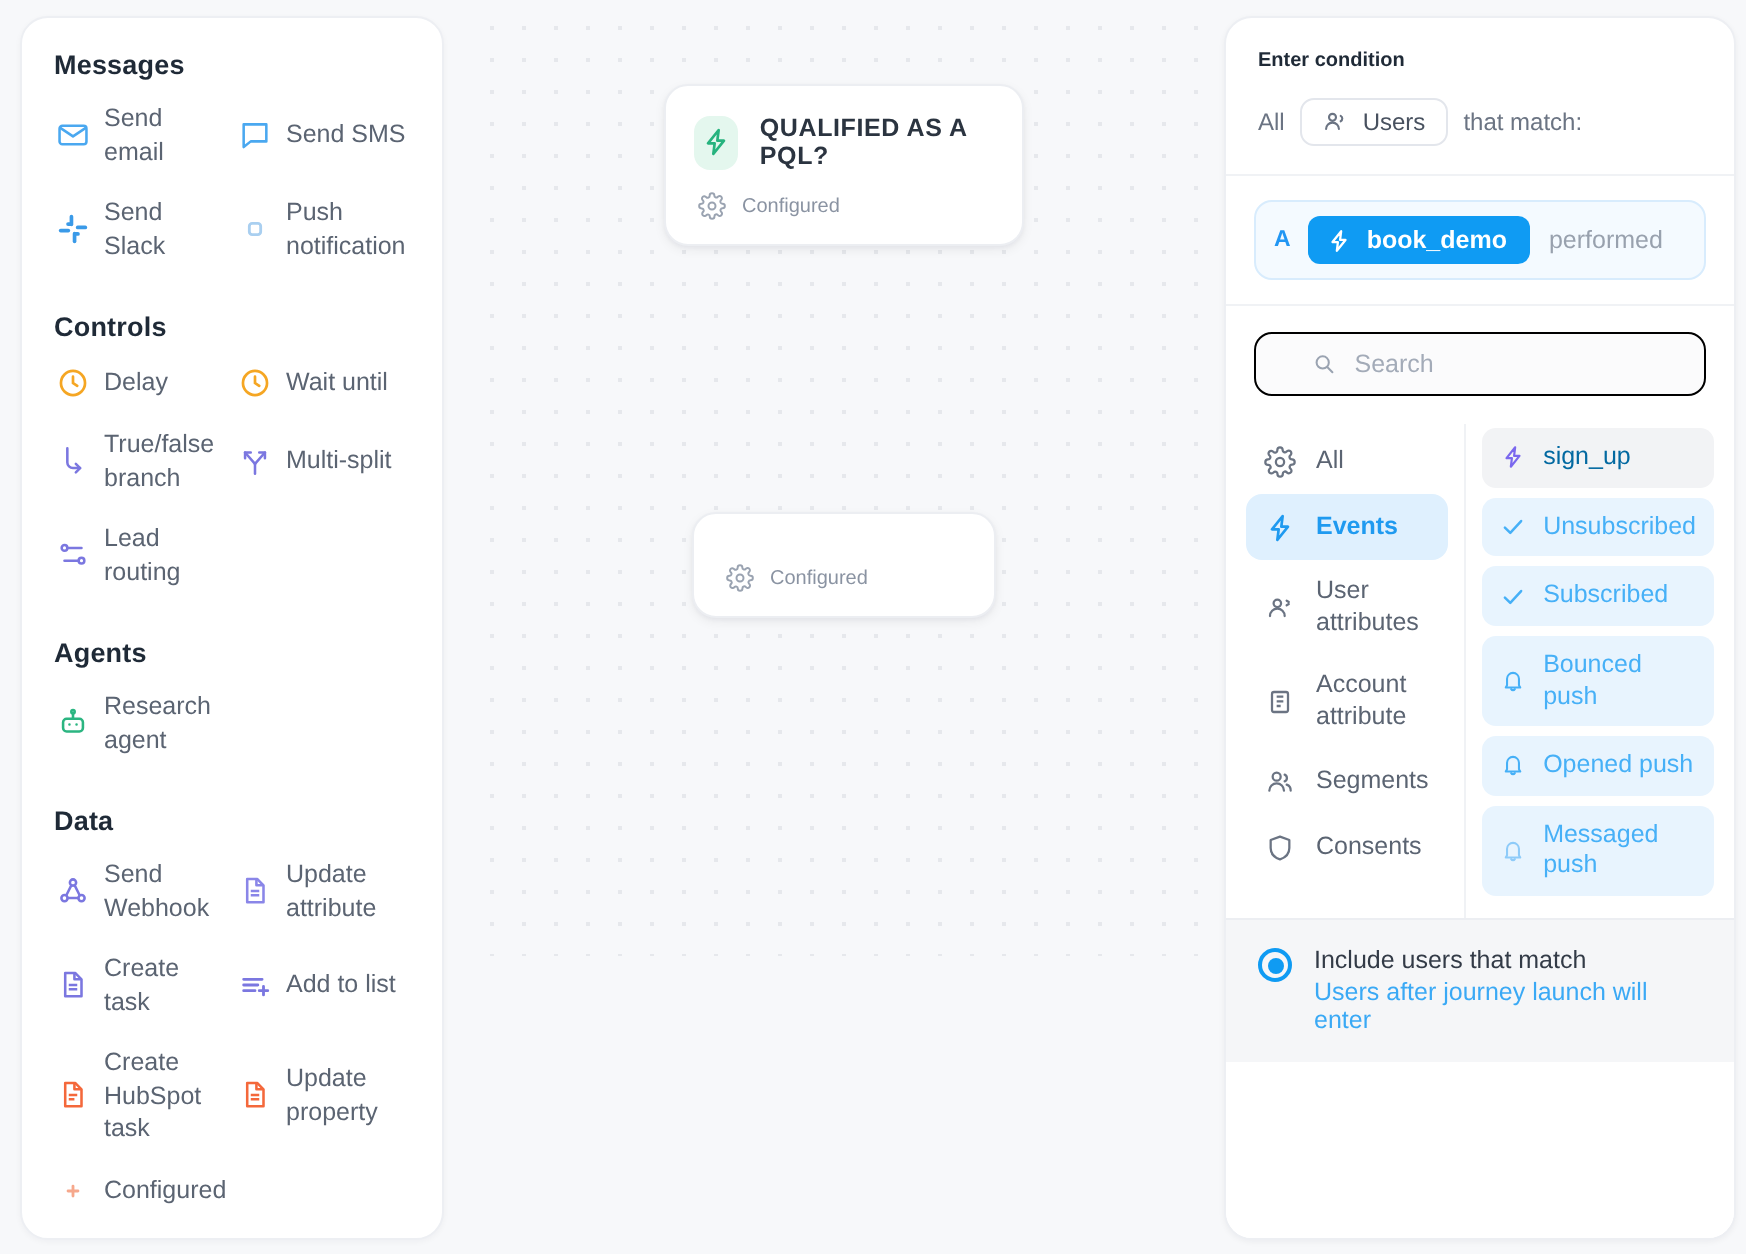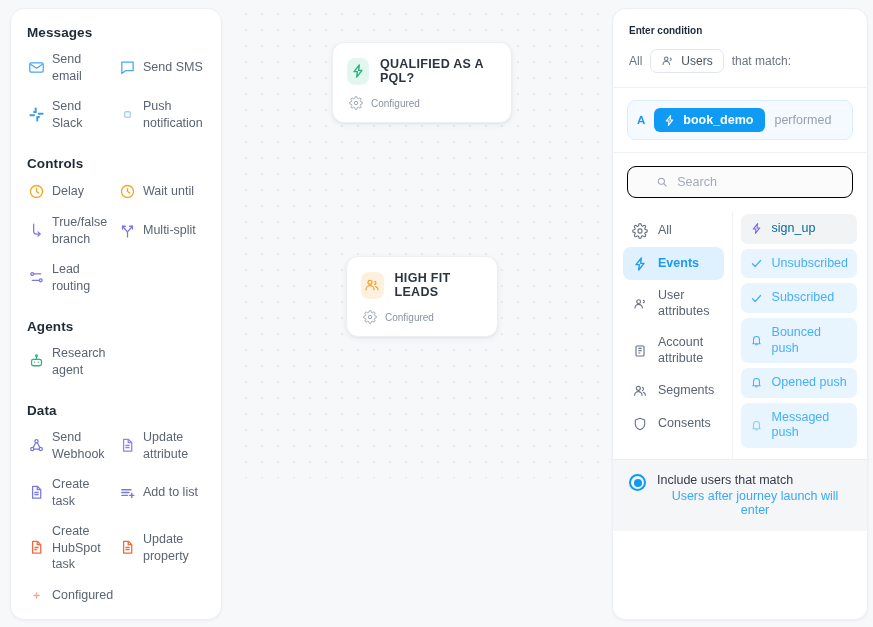--- a/index.html
+++ b/index.html
@@ -164,21 +164,21 @@
     background: #f5f6f8; border-top: 1px solid #eceef2;
     padding: 13px 14px 14px 16px; display: flex; gap: 11px; align-items: flex-start;
   }
   .radio-dot {
     width: 17px; min-width: 17px; height: 17px; border-radius: 50%;
     border: 2px solid #0f9bf3; display: flex; align-items: center;
     justify-content: center; margin-top: 1px; cursor: pointer;
   }
   .radio-dot i { width: 8px; height: 8px; border-radius: 50%; background: #0f9bf3; display: block; }
   .foot-main { font-size: 12.5px; color: #333b47; }
-  .foot-sub { font-size: 12.5px; color: #3aa9f5; margin-top: 2px; text-align: center; }
+  .foot-sub { font-size: 12.5px; color: #3aa9f5; margin-top: 2px; }
   .p-blank { flex: 0 0 auto; height: 88px; background: #fff; }
 </style>
 </head>
 <body>
 
 <div id="app">
 
   <div class="canvas">
 
     <div class="conn" style="top:118px;height:54px;"></div>
@@ -199,31 +199,20 @@
           <circle cx="12" cy="12" r="3"></circle>
           <path d="M19.4 15a1.6 1.6 0 0 0 .3 1.8l.1.1a2 2 0 1 1-2.8 2.8l-.1-.1a1.6 1.6 0 0 0-1.8-.3 1.6 1.6 0 0 0-1 1.5V21a2 2 0 1 1-4 0v-.1a1.6 1.6 0 0 0-1-1.5 1.6 1.6 0 0 0-1.8.3l-.1.1a2 2 0 1 1-2.8-2.8l.1-.1a1.6 1.6 0 0 0 .3-1.8 1.6 1.6 0 0 0-1.5-1H3a2 2 0 1 1 0-4h.1a1.6 1.6 0 0 0 1.5-1 1.6 1.6 0 0 0-.3-1.8l-.1-.1a2 2 0 1 1 2.8-2.8l.1.1a1.6 1.6 0 0 0 1.8.3H9a1.6 1.6 0 0 0 1-1.5V3a2 2 0 1 1 4 0v.1a1.6 1.6 0 0 0 1 1.5 1.6 1.6 0 0 0 1.8-.3l.1-.1a2 2 0 1 1 2.8 2.8l-.1.1a1.6 1.6 0 0 0-.3 1.8V9a1.6 1.6 0 0 0 1.5 1H21a2 2 0 1 1 0 4h-.1a1.6 1.6 0 0 0-1.5 1z"></path>
         </svg>
         <span class="node-sub-text">Configured</span>
       </div>
     </div>
 
     <button class="plus-btn">+</button>
 
     <div class="node" style="left:114px;top:256px;width:152px;">
-      <div class="node-head">
-        <div class="node-badge amber">
-          <svg viewBox="0 0 24 24" width="16" height="16" fill="none" stroke="#f0a435" stroke-width="1.9" stroke-linecap="round" stroke-linejoin="round">
-            <circle cx="9" cy="8" r="3"></circle>
-            <path d="M3 19a6 6 0 0 1 12 0"></path>
-            <path d="M16 6.5a2.6 2.6 0 0 1 0 5"></path>
-            <path d="M17.5 14.5a5 5 0 0 1 3.5 4.5"></path>
-          </svg>
-        </div>
-        <div class="node-title">HIGH FIT LEADS</div>
-      </div>
       <div class="node-sub">
         <svg viewBox="0 0 24 24" width="14" height="14" fill="none" stroke="#9aa3b1" stroke-width="1.7">
           <circle cx="12" cy="12" r="3"></circle>
           <path d="M19.4 15a1.6 1.6 0 0 0 .3 1.8l.1.1a2 2 0 1 1-2.8 2.8l-.1-.1a1.6 1.6 0 0 0-1.8-.3 1.6 1.6 0 0 0-1 1.5V21a2 2 0 1 1-4 0v-.1a1.6 1.6 0 0 0-1-1.5 1.6 1.6 0 0 0-1.8.3l-.1.1a2 2 0 1 1-2.8-2.8l.1-.1a1.6 1.6 0 0 0 .3-1.8 1.6 1.6 0 0 0-1.5-1H3a2 2 0 1 1 0-4h.1a1.6 1.6 0 0 0 1.5-1 1.6 1.6 0 0 0-.3-1.8l-.1-.1a2 2 0 1 1 2.8-2.8l.1.1a1.6 1.6 0 0 0 1.8.3H9a1.6 1.6 0 0 0 1-1.5V3a2 2 0 1 1 4 0v.1a1.6 1.6 0 0 0 1 1.5 1.6 1.6 0 0 0 1.8-.3l.1-.1a2 2 0 1 1 2.8 2.8l-.1.1a1.6 1.6 0 0 0-.3 1.8V9a1.6 1.6 0 0 0 1.5 1H21a2 2 0 1 1 0 4h-.1a1.6 1.6 0 0 0-1.5 1z"></path>
         </svg>
         <span class="node-sub-text">Configured</span>
       </div>
     </div>
 
     <div class="false-pill">False</div>

